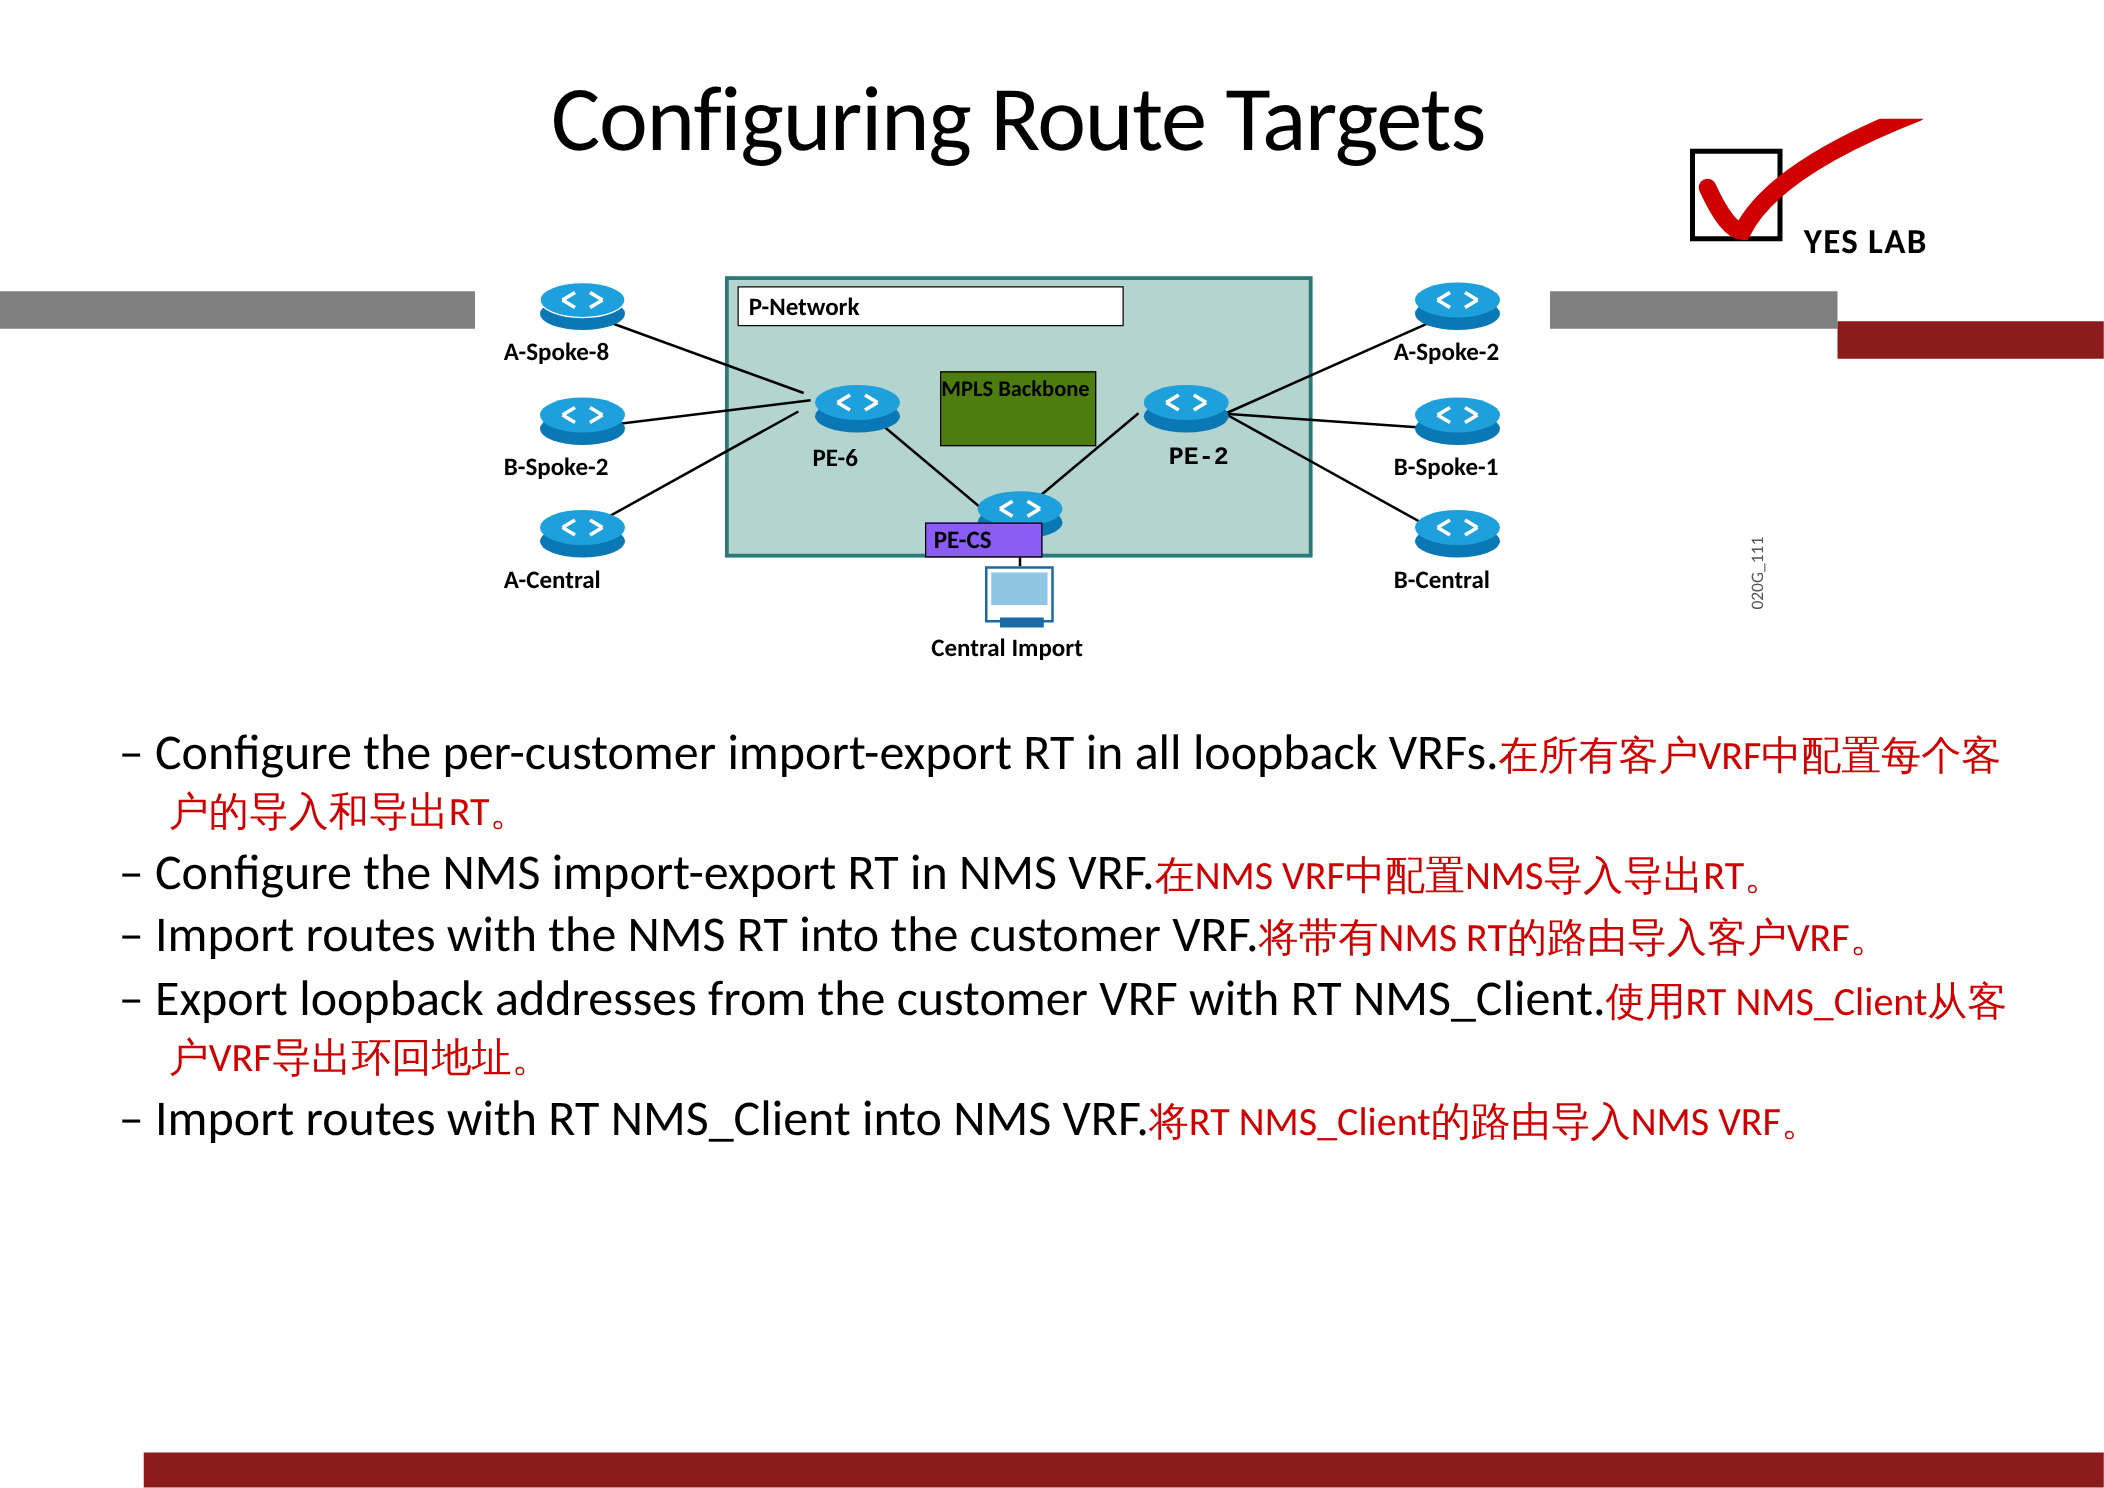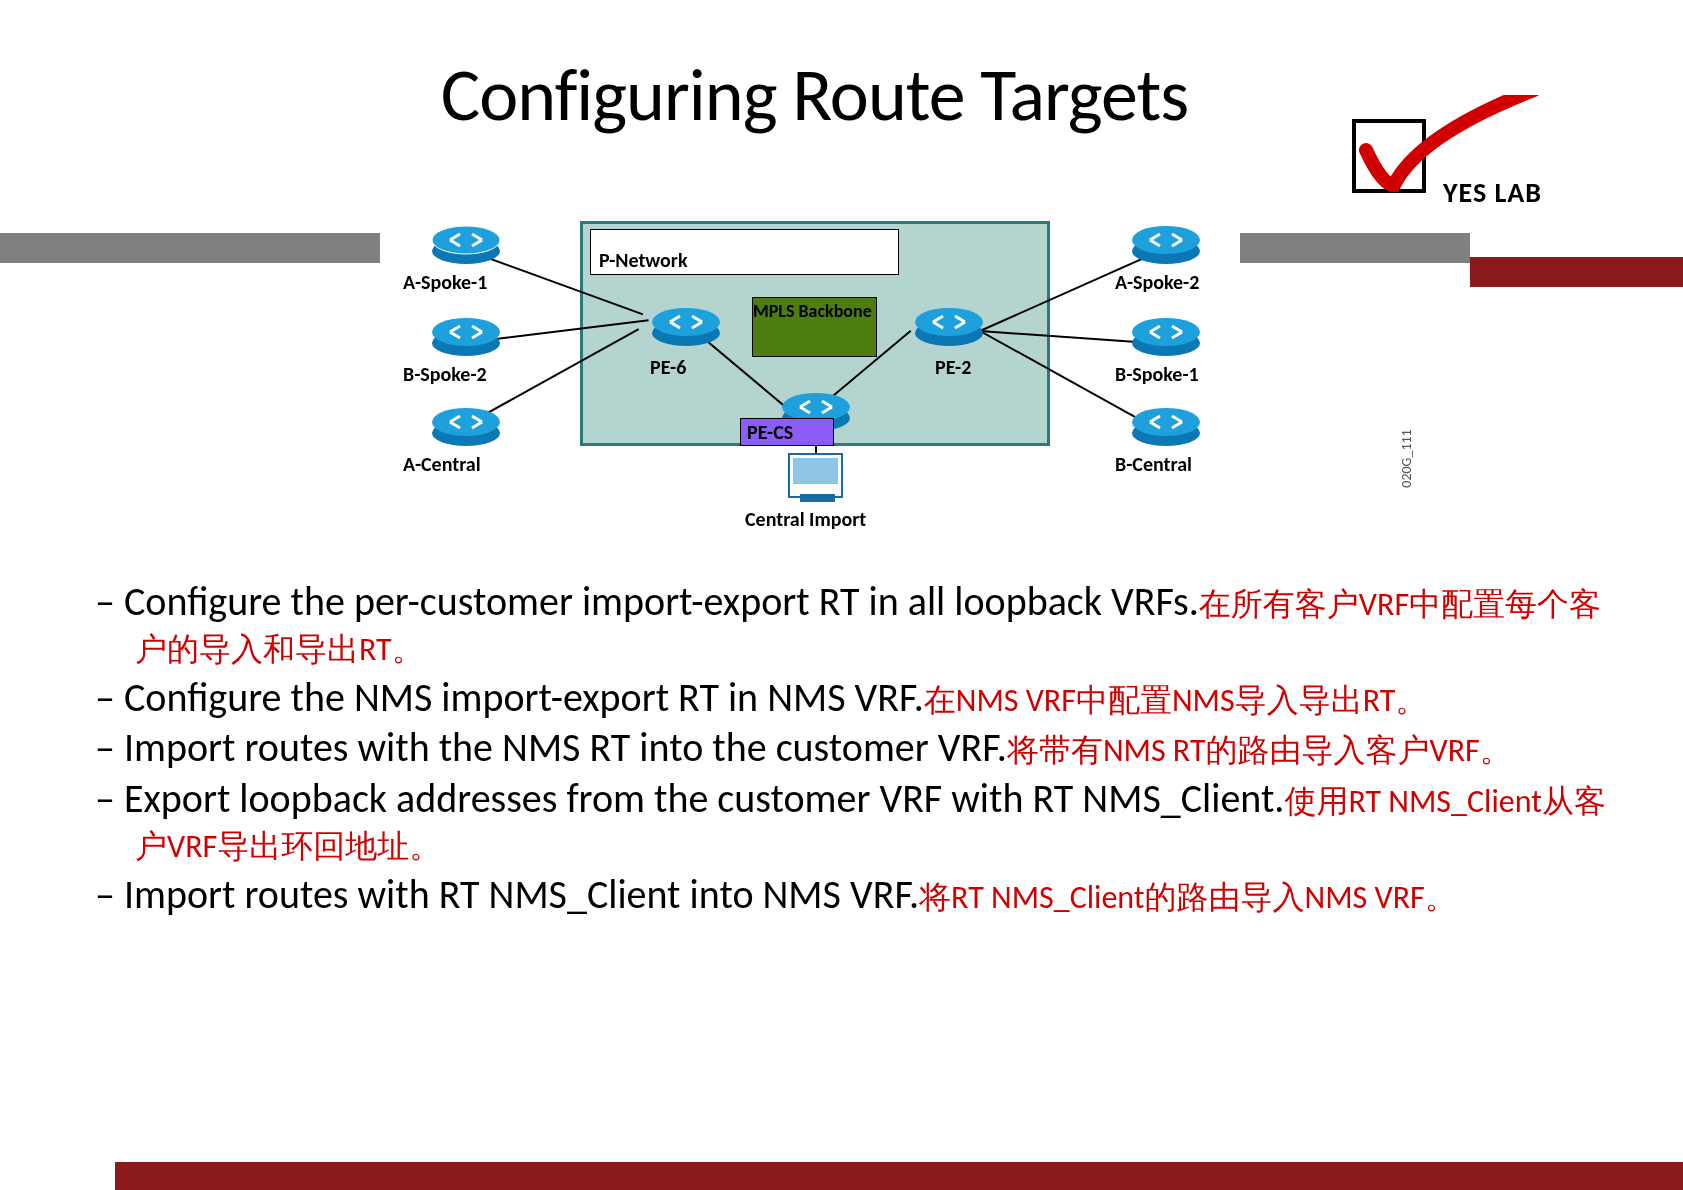--- a/index.html
+++ b/index.html
@@ -78,21 +78,21 @@
     border: 3px solid #2a7a7a;
   }
   .pnet-label {
     position: absolute;
     left: 195px;
     top: 14px;
     background: #fff;
     border: 1px solid #000;
     font-weight: bold;
     font-size: 20px;
-    padding: 18px 210px 2px 8px;
+    padding: 4px 210px 2px 8px;
   }
   .mpls-box {
     position: absolute;
     left: 357px;
     top: 82px;
     width: 125px;
     height: 60px;
     background: #4d7c0f;
     border: 1px solid #000;
     font-weight: bold;
@@ -217,21 +217,21 @@
     <div class="mpls-box"><span>MPLS Backbone</span></div>
 
     <div class="router" style="left:35px;top:8px;"><svg viewBox="0 0 72 44">
           <ellipse cx="36" cy="28" rx="34" ry="13" fill="#0a78b4"></ellipse>
           <ellipse cx="36" cy="17" rx="34" ry="14" fill="#1da0db"></ellipse>
           <ellipse cx="36" cy="17" rx="34" ry="14" fill="none" stroke="#fff" stroke-width="1"></ellipse>
           <g stroke="#fff" stroke-width="3" fill="none">
             <path d="M20 17 l10 -6 M20 17 l10 6 M52 17 l-10 -6 M52 17 l-10 6"></path>
           </g>
         </svg></div>
-    <div class="rlabel" style="left:8px;top:55px;">A-Spoke-1</div>
+    <div class="rlabel" style="left:8px;top:55px;">A-Spoke-8</div>
 
     <div class="router" style="left:35px;top:100px;"><svg viewBox="0 0 72 44">
           <ellipse cx="36" cy="28" rx="34" ry="13" fill="#0a78b4"></ellipse>
           <ellipse cx="36" cy="17" rx="34" ry="14" fill="#1da0db"></ellipse>
           <g stroke="#fff" stroke-width="3" fill="none">
             <path d="M20 17 l10 -6 M20 17 l10 6 M52 17 l-10 -6 M52 17 l-10 6"></path>
           </g>
         </svg></div>
     <div class="rlabel" style="left:8px;top:147px;">B-Spoke-2</div>
 
@@ -280,21 +280,21 @@
         </svg></div>
     <div class="rlabel" style="left:255px;top:140px;">PE-6</div>
 
     <div class="router" style="left:518px;top:90px;"><svg viewBox="0 0 72 44">
           <ellipse cx="36" cy="28" rx="34" ry="13" fill="#0a78b4"></ellipse>
           <ellipse cx="36" cy="17" rx="34" ry="14" fill="#1da0db"></ellipse>
           <g stroke="#fff" stroke-width="3" fill="none">
             <path d="M20 17 l10 -6 M20 17 l10 6 M52 17 l-10 -6 M52 17 l-10 6"></path>
           </g>
         </svg></div>
-    <div class="rlabel" style="left:540px;top:140px;">PE-2</div>
+    <div class="rlabel" style="left:540px;top:140px;font-family:Liberation Mono, monospace;">PE-2</div>
 
     <div class="router" style="left:385px;top:175px;"><svg viewBox="0 0 72 44">
           <ellipse cx="36" cy="28" rx="34" ry="13" fill="#0a78b4"></ellipse>
           <ellipse cx="36" cy="17" rx="34" ry="14" fill="#1da0db"></ellipse>
           <g stroke="#fff" stroke-width="3" fill="none">
             <path d="M20 17 l10 -6 M20 17 l10 6 M52 17 l-10 -6 M52 17 l-10 6"></path>
           </g>
         </svg></div>
     <div class="rlabel" style="left:345px;top:203px;background:#8b5cf6;border:1px solid #000;padding:1px 40px 1px 6px;">PE-CS</div>
 

